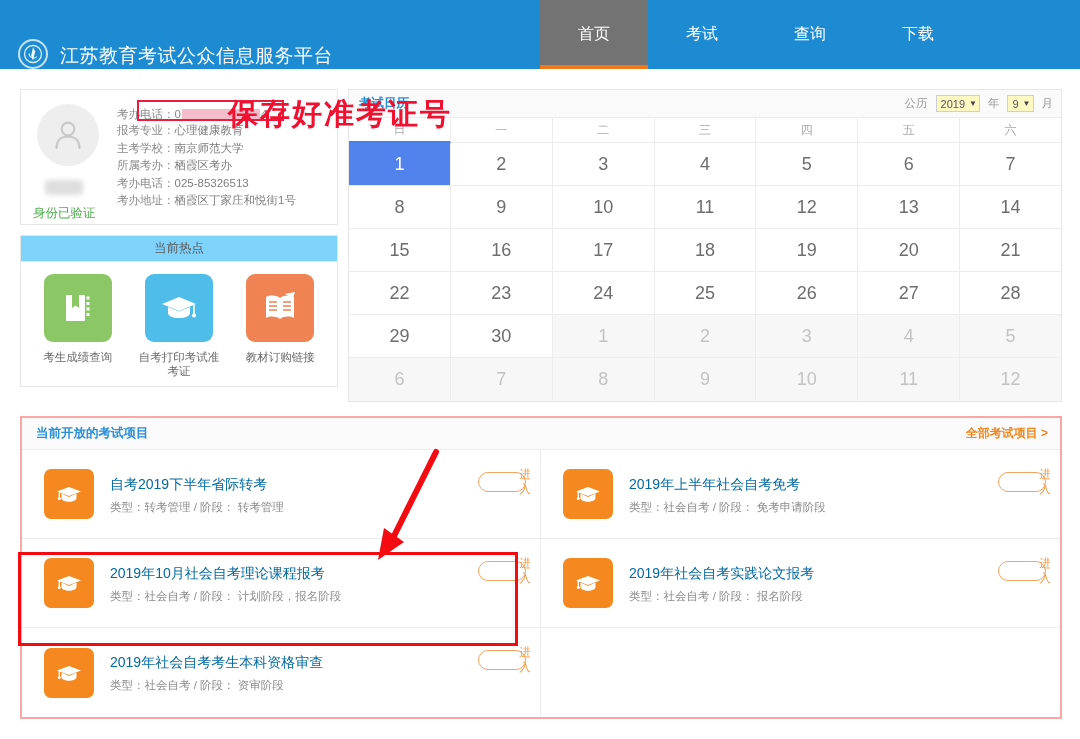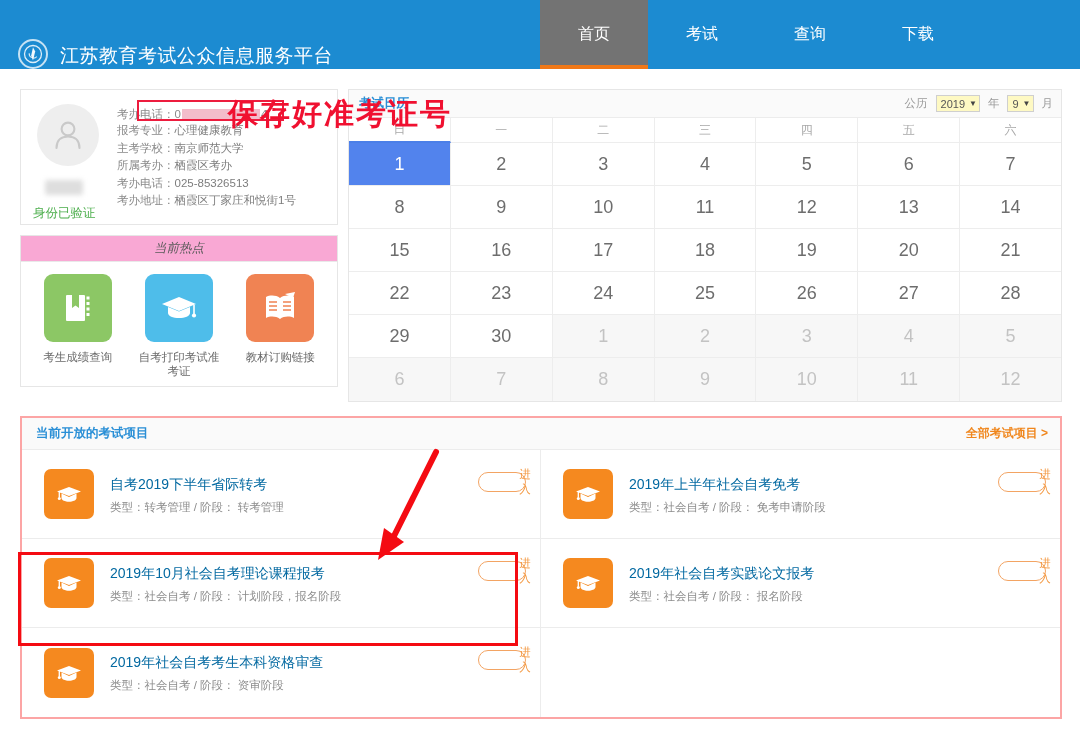--- a/index.html
+++ b/index.html
@@ -133,26 +133,25 @@
     width: 78px; height: 11px;
     background: #f3bdcb;
     vertical-align: middle;
     margin: 0 1px;
   }
 
   
   .hot-card { margin-top: 10px; }
   .hot-head {
     height: 26px;
-    background: #f9a8d4;
+    background: #7dd3fc;
     border-bottom: 1px solid #e9e9e9;
     display: flex; align-items: center; justify-content: center;
     font-size: 12.5px;
     color: #5a5a5a;
-    font-style: italic;
   }
   .hot-body {
     display: flex;
     padding: 12px 6px 8px 6px;
   }
   .hot-item {
     flex: 1 1 0;
     display: flex; flex-direction: column; align-items: center;
     cursor: pointer;
   }

